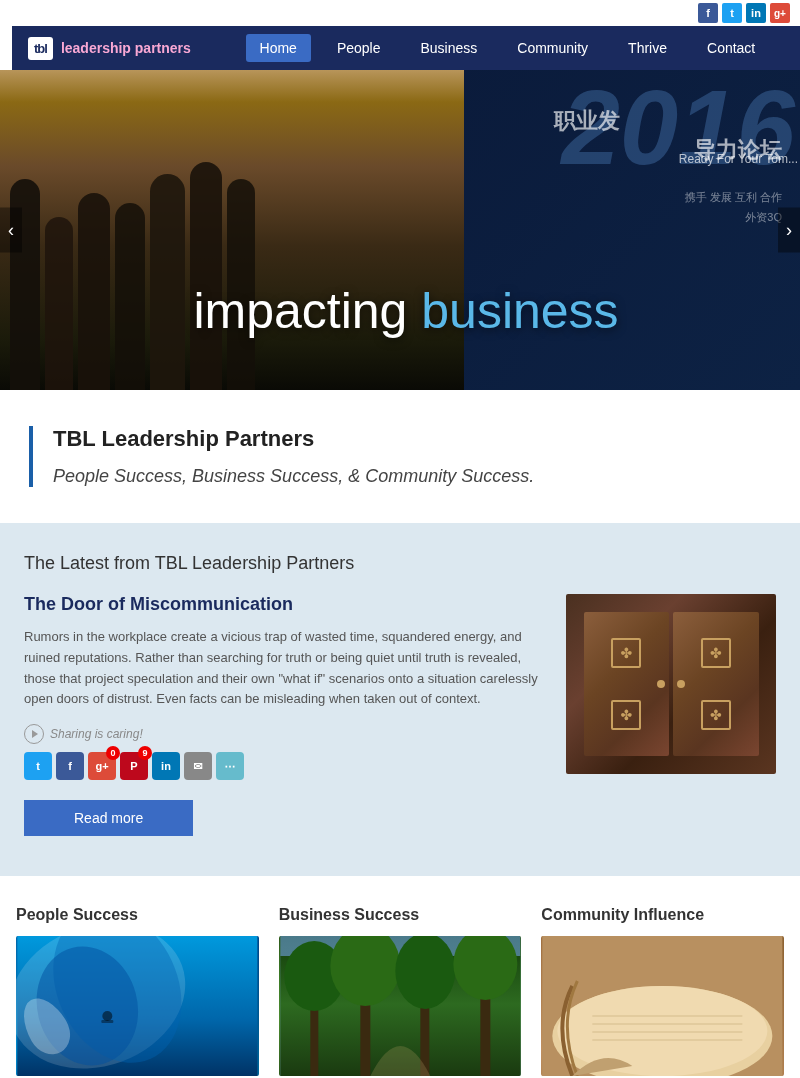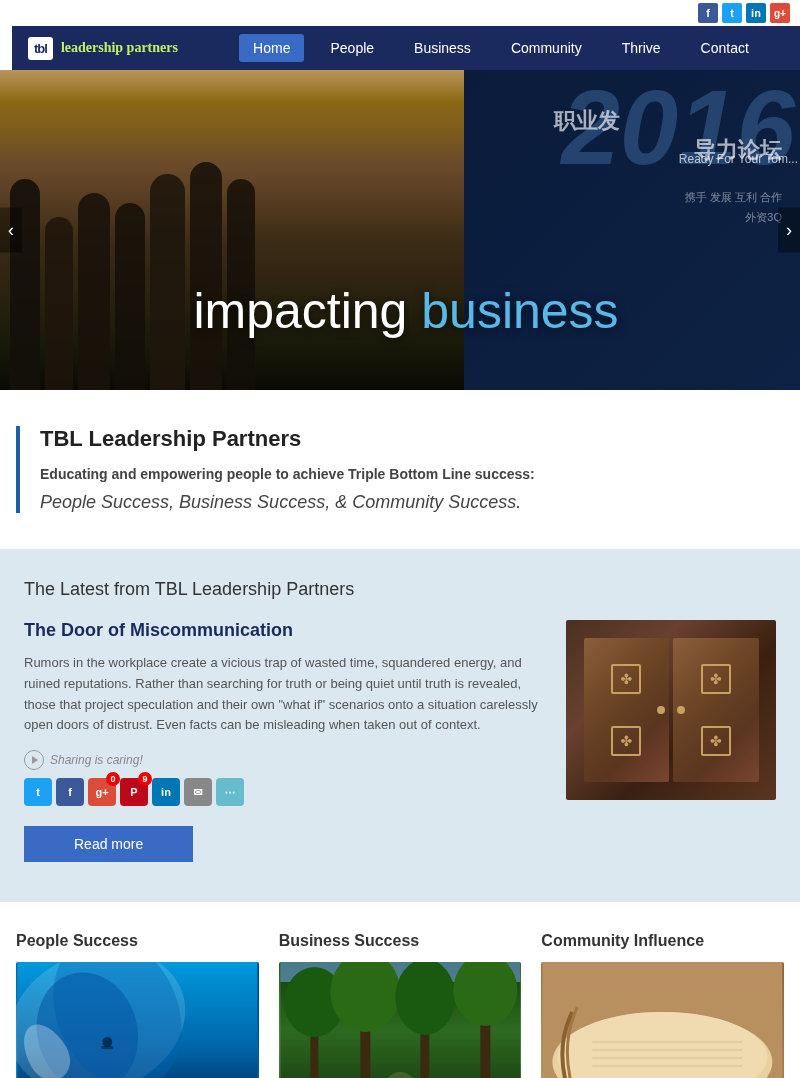--- a/index.html
+++ b/index.html
@@ -272,21 +272,21 @@
     <span style="width:20px;height:20px;background:#3b5998;color:#fff;display:flex;align-items:center;justify-content:center;font-size:11px;font-weight:bold;border-radius:2px;">f</span>
     <span style="width:20px;height:20px;background:#1da1f2;color:#fff;display:flex;align-items:center;justify-content:center;font-size:11px;font-weight:bold;border-radius:2px;">t</span>
     <span style="width:20px;height:20px;background:#0077b5;color:#fff;display:flex;align-items:center;justify-content:center;font-size:11px;font-weight:bold;border-radius:2px;">in</span>
     <span style="width:20px;height:20px;background:#dd4b39;color:#fff;display:flex;align-items:center;justify-content:center;font-size:10px;font-weight:bold;border-radius:2px;">g+</span>
   </div>
 
   <div class="header-wrapper" style="background:#1a2a5e; display:flex; align-items:center; padding:8px 16px; gap:20px;margin-left:12px;">
     <div class="logo-area">
       <span class="logo-icon">tbl</span>
       <span class="logo-text">
-        <span style="font-weight:bold; color:#bef264; font-size:14px;font-family:Liberation Serif, serif;">leadership partners</span>
+        <span style="font-weight:bold; color:#f9a8d4; font-size:14px;">leadership partners</span>
       </span>
     </div>
     <nav class="nav-links">
       <a class="active" href="#">Home</a>
       <a href="#">People</a>
       <a href="#">Business</a>
       <a href="#">Community</a>
       <a href="#">Thrive</a>
       <a href="#">Contact</a>
     </nav>
@@ -323,24 +323,23 @@
     <div style="position:absolute;top:140px;right:18px;color:rgba(255,255,255,0.45);font-size:11px;">外资3Q</div>
 
     <div class="impacting-text">
       <span><span style="font-weight:300;font-size:50px;color:#fff;text-shadow:0 2px 10px rgba(0,0,0,0.6);">impacting</span> <em style="color:#5ab8e8;font-style:normal;font-size:50px;font-weight:300;text-shadow:0 2px 10px rgba(0,0,0,0.6);">business</em></span>
     </div>
 
     <button class="hero-arrow-left">‹</button>
     <button class="hero-arrow-right">›</button>
   </div>
 
-  <div style="padding: 20px 20px 20px 0; margin: 16px 20px 16px 0;">
+  <div style="padding: 20px 20px 20px 0; margin: 16px 20px 16px 13px;">
     <div style="border-left:4px solid #1a5fa8; padding-left:20px; margin-left:16px;">
       <h2 style="font-size:22px;font-weight:600;color:#222;margin-bottom:14px;">TBL Leadership Partners</h2>
-      <p style="font-size:14px;color:#444;margin-bottom:10px;font-weight:600;">Educating and empowering people to achieve Triple Bottom Line  success:</p>
       <p style="font-size:18px;color:#444;font-style:italic;">People Success, Business Success,  &amp; Community Success.</p>
     </div>
   </div>
 
   <div class="latest-section">
     <h2 class="latest-title">The Latest from TBL Leadership Partners</h2>
 
     <div class="latest-content">
 
       <div class="latest-text">

